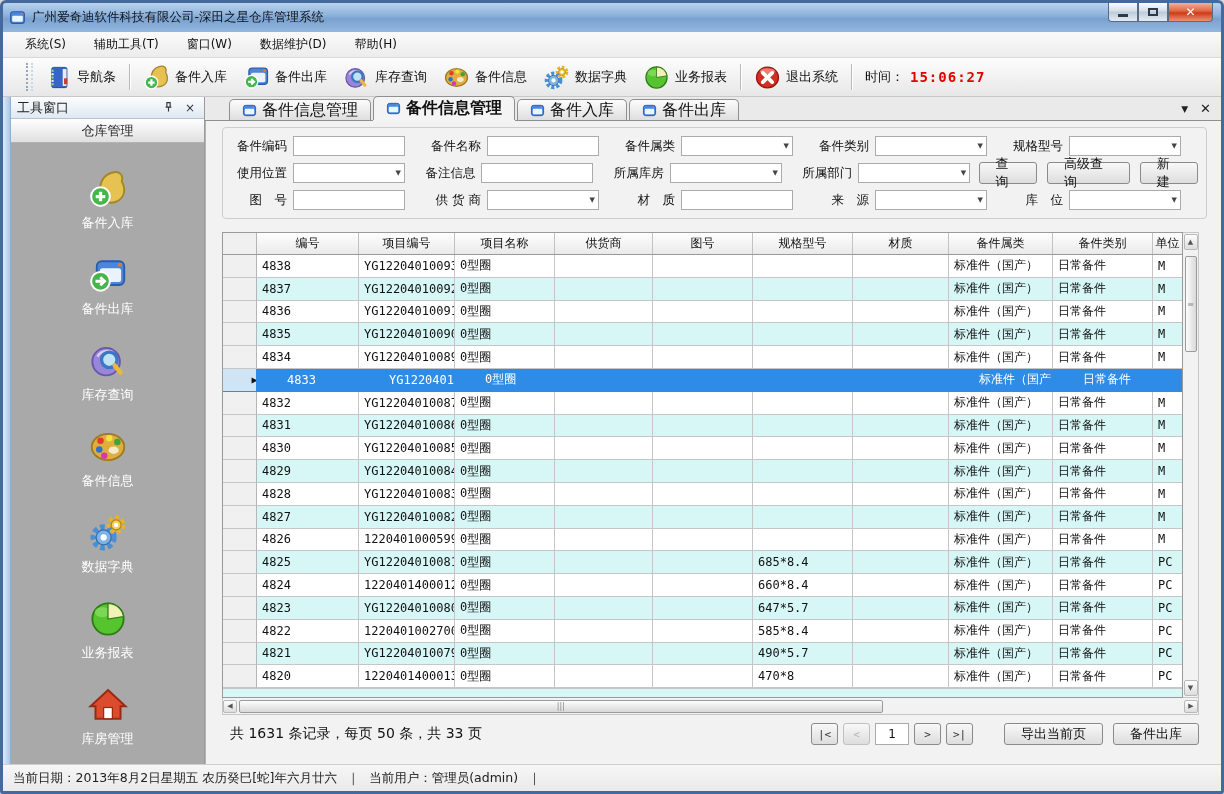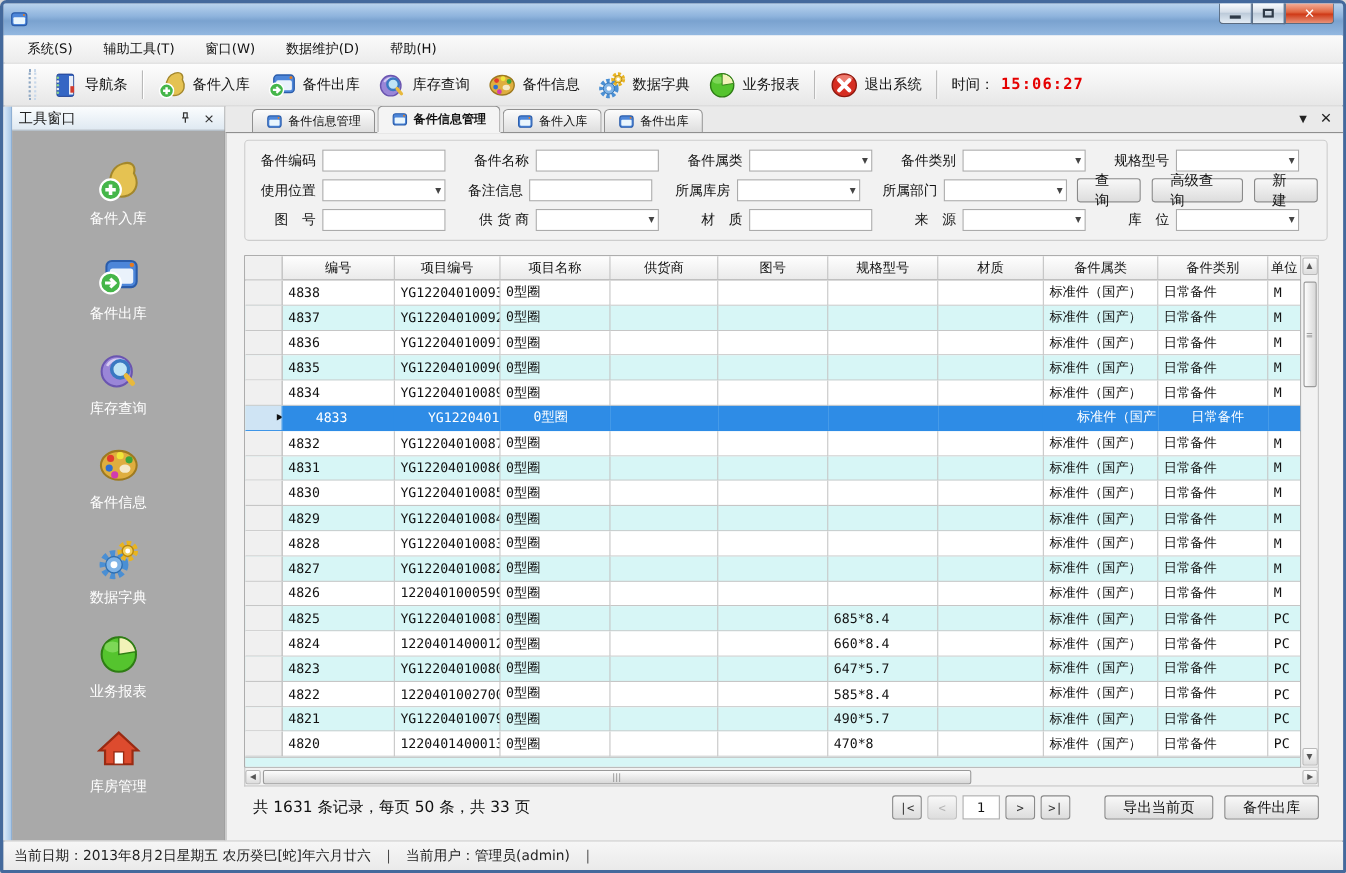--- a/index.html
+++ b/index.html
@@ -56,21 +56,21 @@
   .sb-item svg { width:40px; height:40px; }
   .sb-label { color:#fff; font-size:13px; }
 
   .main { flex:1; display:flex; flex-direction:column; min-width:0; background:#f0f0f0; }
 
   
   .tabstrip { height:24px; flex:0 0 24px; display:flex; align-items:flex-end; padding-left:24px; background:#eaeaea;
               border-bottom:1px solid #8f8f8f; position:relative; }
   .tab { height:21px; display:flex; align-items:center; gap:5px; padding:0 12px; margin-right:2px;
          border:1px solid #8f8f8f; border-bottom:none; border-radius:5px 5px 0 0;
-         background:linear-gradient(#fcfcfc,#dedede); font-size:11px; white-space:nowrap; }
+         background:linear-gradient(#fcfcfc,#dedede); font-size:16px; white-space:nowrap; }
   .tab svg { width:15px; height:15px; }
   .tab.active { height:24px; background:#f4f4f4; font-weight:bold; position:relative; z-index:2; box-shadow:0 1px 0 #f4f4f4; }
   .tab-tools { position:absolute; right:10px; bottom:4px; display:flex; gap:12px; color:#222; font-size:11px; align-items:center; }
 
   
   .content { flex:1; min-height:0; background:#f2f2f2; border-left:1px solid #b5b5b5; padding:6px 14px 0 16px;
              display:flex; flex-direction:column; }
 
   .searchbox { border:1px solid #cdcdcd; border-radius:4px; background:#f2f2f2; padding:8px 6px 8px 2px;
                display:flex; flex-direction:column; gap:6px; }
@@ -206,20 +206,21 @@
     <path d="M6 2 H10 V7.5 H6 Z M4.5 7.5 H11.5 M8 7.5 V13" stroke="#333" stroke-width="1.4" fill="none"></path>
   </symbol>
 </svg>
 
 <div class="window">
 
   <div class="titlebar">
     <svg class="app-icon">
         <use href="#sym-win"></use>
       </svg>
+    <span class="title-text">广州爱奇迪软件科技有限公司-深田之星仓库管理系统</span>
     <div class="win-btns">
       <div class="wbtn min">
           <div class="glyph-min"></div>
         </div>
       <div class="wbtn max">
           <div class="glyph-max"></div>
         </div>
       <div class="wbtn close">
           <span>✕</span>
         </div>
@@ -299,20 +300,21 @@
         <span class="sb-title">工具窗口</span>
         <div class="sb-hbtn">
             <svg width="13" height="13">
               <use href="#sym-pin"></use>
             </svg>
           </div>
         <div class="sb-hbtn">
             <span>×</span>
           </div>
       </div>
+      <div class="sb-group">仓库管理</div>
       <div class="sb-body">
 
       <div class="sb-item">
           <svg>
               <use href="#sym-bag"></use>
             </svg>
           <span class="sb-label">备件入库</span>
         </div>
           <div class="sb-item">
           <svg>

